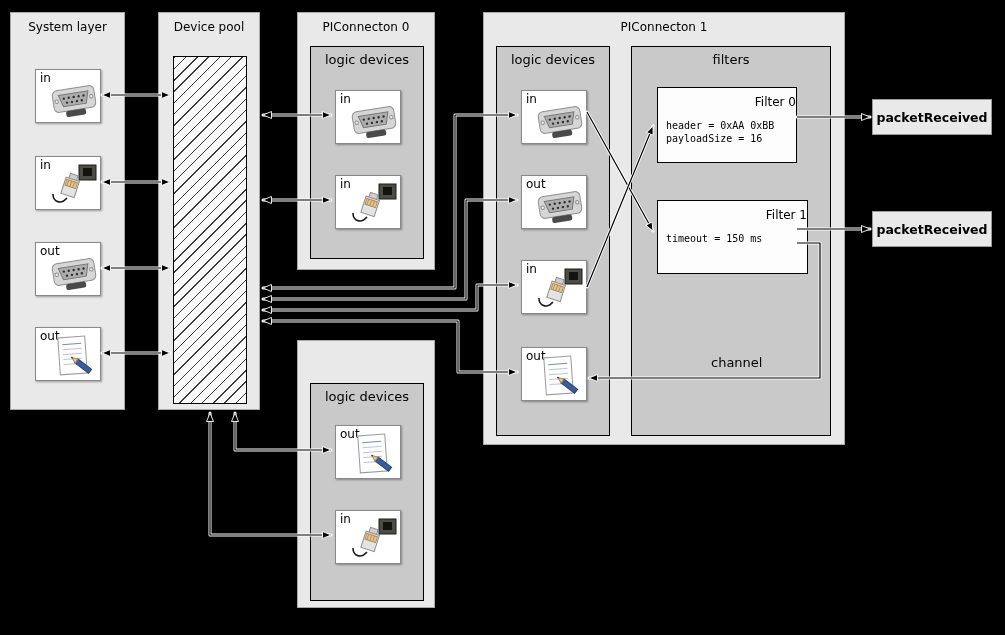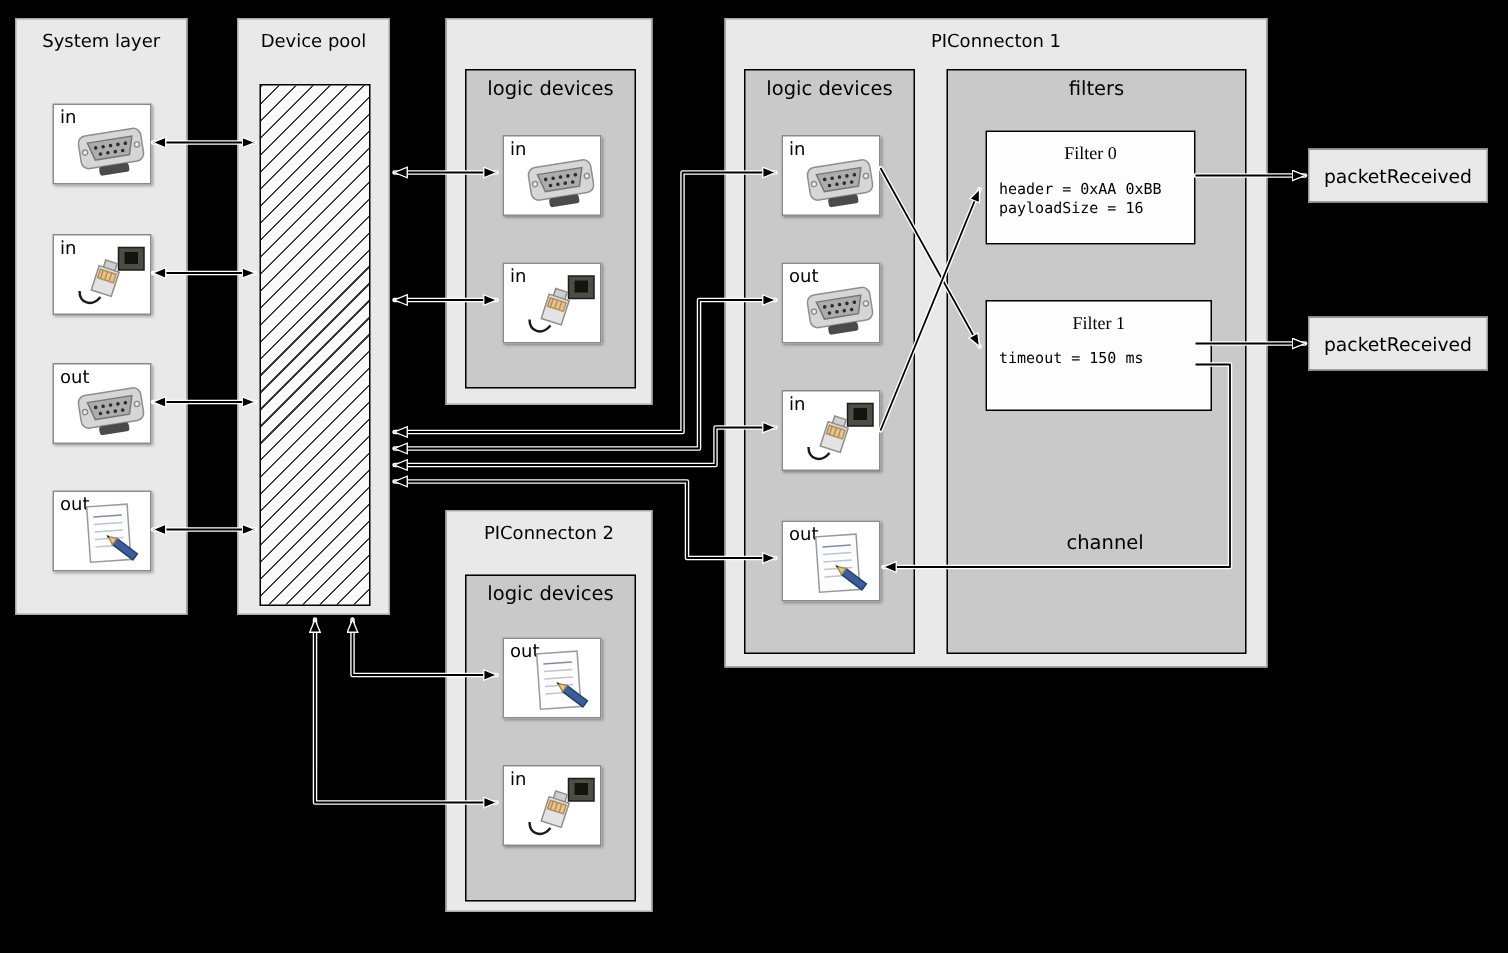--- a/index.html
+++ b/index.html
@@ -14,27 +14,27 @@
   .group-title{text-align:center;font-size:13px;padding-top:5px;white-space:nowrap;}
   .device{position:absolute;width:66px;height:54px;background:#fff;border:1px solid #8a8a8a;
           box-shadow:1px 1px 2px rgba(0,0,0,.35);box-sizing:border-box;}
   .dev-label{position:absolute;left:4px;top:1px;font-size:12px;}
   .dev-icon{position:absolute;right:2px;bottom:1px;width:48px;height:44px;}
   .dev-icon svg{width:100%;height:100%;display:block;}
   .pool-hatch{position:absolute;left:14px;top:43px;width:74px;height:348px;border:1px solid #000;
           box-sizing:border-box;
           background:repeating-linear-gradient(135deg,#3a3a3a 0,#3a3a3a 1px,#fafafa 1px,#fafafa 8px);}
   .filter-box{position:absolute;background:#fdfdfd;border:1px solid #000;box-sizing:border-box;}
-  .filter-title{text-align:center;font-size:12px;margin-top:7px;margin-bottom:11px;font-family:Liberation Serif, serif;}
+  .filter-title{text-align:right;font-size:12px;margin-top:7px;margin-bottom:11px;}
   .filter-param{margin:2px 0 0 8px;font-family:"DejaVu Sans Mono","Liberation Mono",monospace;
           font-size:10px;white-space:nowrap;}
   .channel-label{position:absolute;font-size:13px;margin-left:27px;}
   .output-box{position:absolute;width:120px;height:36px;background:#e9e9e9;border:1px solid #9a9a9a;
           box-sizing:border-box;display:flex;align-items:center;justify-content:center;
-          font-size:12.5px;z-index:1;}
+          font-size:12.5px;z-index:1;font-weight:bold;}
 </style>
 </head>
 <body>
 
 <div id="canvas">
 
   <svg id="wires" width="1005" height="635" viewBox="0 0 1005 635">
     <defs>
       <marker id="ah-e" markerUnits="userSpaceOnUse" markerWidth="12" markerHeight="10" refX="9" refY="4" orient="auto">
         <path d="M0.5,0.5 L9,4 L0.5,7.5 z" fill="#000" stroke="#fff" stroke-width="0.9"></path>
@@ -166,20 +166,21 @@
         </span>
     </div>
   </div>
 
   <div class="panel" style="left:158px;top:12px;width:102px;height:398px">
     <div class="panel-title">Device pool</div>
     <div class="pool-hatch"></div>
   </div>
 
   <div class="panel" style="left:297px;top:12px;width:138px;height:258px">
+    <div class="panel-title">PIConnecton 0</div>
     <div class="inner" style="left:12px;top:33px;width:114px;height:213px">
       <div class="group-title">logic devices</div>
       <div class="device" style="left:24px;top:43px">
         <span class="dev-label">in</span>
         <span class="dev-icon">
             <svg viewBox="0 0 48 44">
     <g transform="rotate(-9 24 22)">
       <rect x="3" y="11" width="42" height="22" rx="5" fill="#d6d6d6" stroke="#8e8e8e"></rect>
       <path d="M9 16 h30 l-3.5 12 h-23 z" fill="#adadad" stroke="#767676"></path>
       <circle cx="14" cy="20" r="1.2" fill="#2c2c2c"></circle>
@@ -213,21 +214,20 @@
       <line x1="21.5" y1="17" x2="21.5" y2="23" stroke="#b1905a"></line>
     </g>
     <path d="M17 34 C 11 41, 3 38, 3 30" stroke="#1a1a1a" stroke-width="1.6" fill="none"></path>
   </svg>
           </span>
       </div>
     </div>
   </div>
 
   <div class="panel" style="left:297px;top:340px;width:138px;height:268px">
-    <div class="panel-title">PIConnecton 2</div>
     <div class="inner" style="left:12px;top:42px;width:114px;height:218px">
       <div class="group-title">logic devices</div>
       <div class="device" style="left:24px;top:41px">
         <span class="dev-label">out</span>
         <span class="dev-icon">
             <svg viewBox="0 0 48 44">
     <g transform="rotate(-4 22 20)">
       <rect x="9" y="2" width="27" height="37" fill="#fdfdfd" stroke="#9a9a9a"></rect>
       <line x1="13" y1="9" x2="32" y2="9" stroke="#7c8cab"></line>
       <line x1="13" y1="14" x2="32" y2="14" stroke="#bcc5d6"></line>

